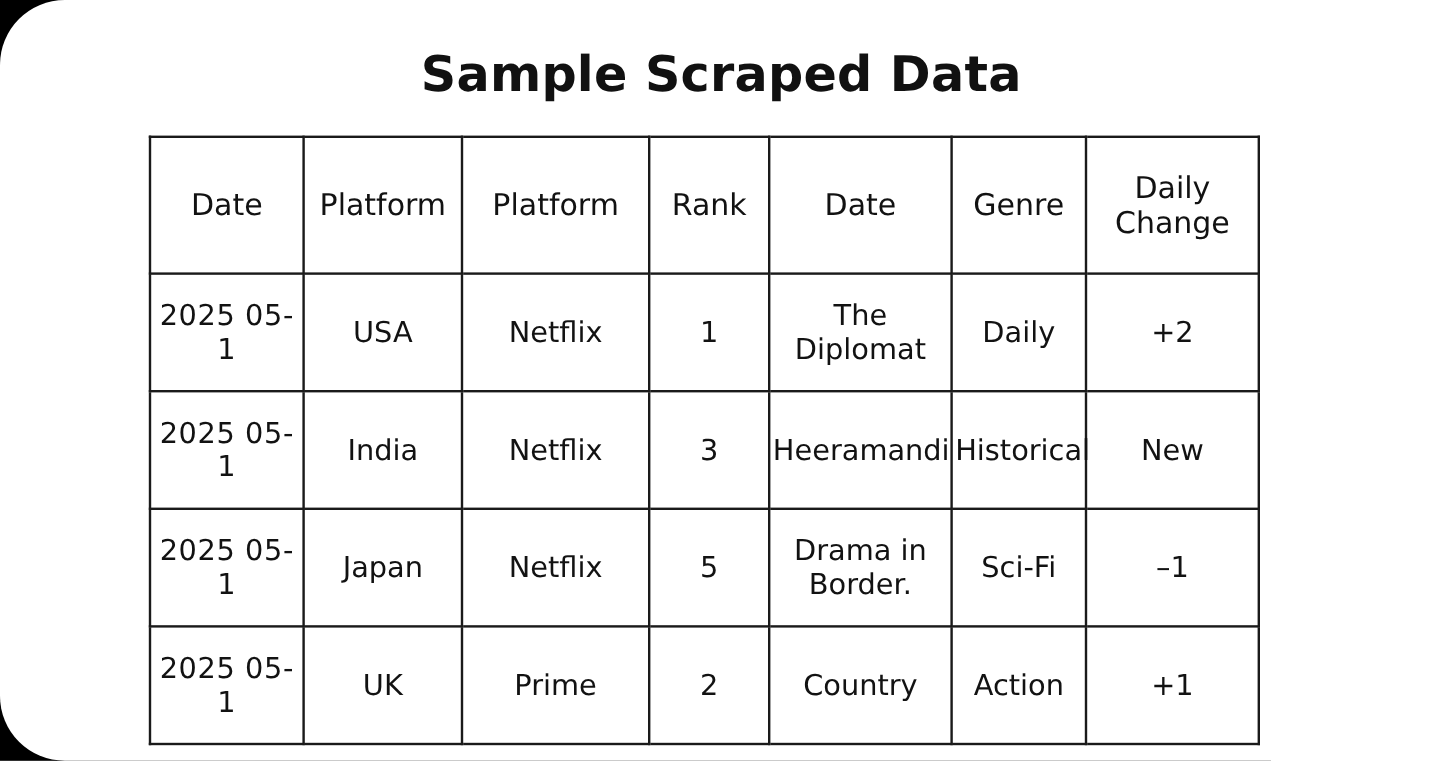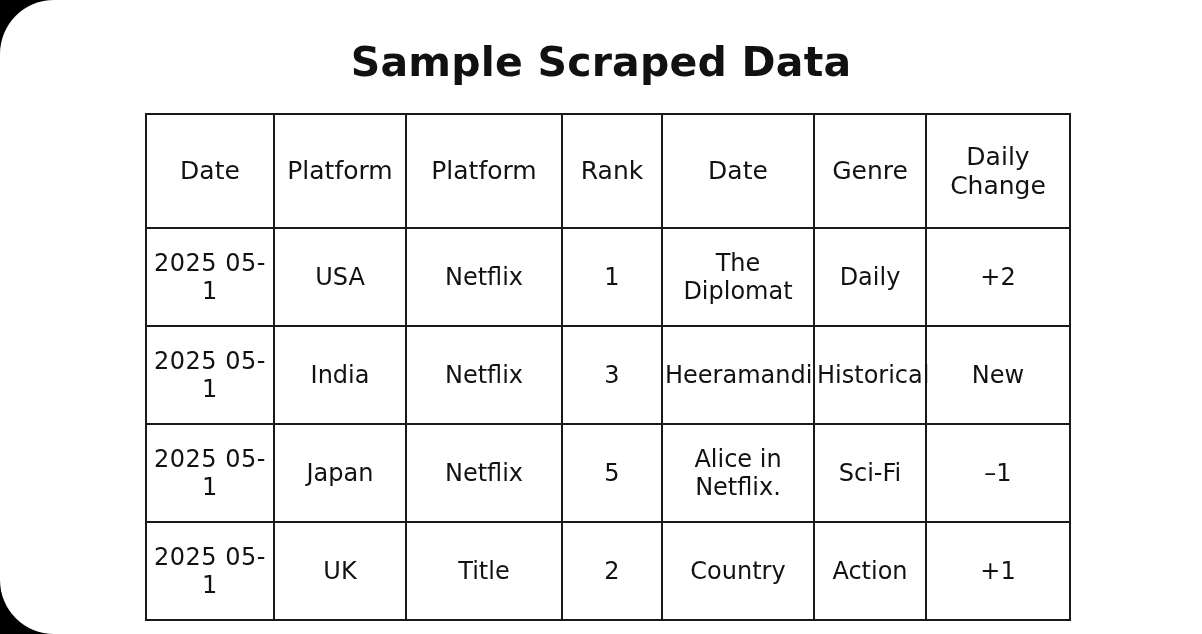--- a/index.html
+++ b/index.html
@@ -43,21 +43,20 @@
   #data-table-wrap {
     position: absolute;
     left: 124px;
     top: 113px;
     width: 924px;
   }
   table.data-table {
     border-collapse: collapse;
     width: 924px;
     table-layout: fixed;
-    margin-left: 21px;
   }
   table.data-table th,
   table.data-table td {
     border: 2px solid #1a1a1a;
     text-align: center;
     vertical-align: middle;
     color: #121212;
     font-weight: normal;
     padding: 4px 2px;
     line-height: 1.18;
@@ -130,28 +129,28 @@
             <td>3</td>
             <td class="cell-title">Heeramandi</td>
             <td class="cell-genre">Historical</td>
             <td>New</td>
           </tr>
           <tr>
             <td class="cell-date">2025 05-1</td>
             <td>Japan</td>
             <td>Netflix</td>
             <td>5</td>
-            <td class="cell-title">Alice in Netflix.</td>
+            <td class="cell-title">Drama in Border.</td>
             <td class="cell-genre">Sci-Fi</td>
             <td>–1</td>
           </tr>
           <tr>
             <td class="cell-date">2025 05-1</td>
             <td>UK</td>
-            <td>Title</td>
+            <td>Prime</td>
             <td>2</td>
             <td class="cell-title">Country</td>
             <td class="cell-genre">Action</td>
             <td>+1</td>
           </tr>
         </tbody>
       </table>
     </div>
 
   </div>

